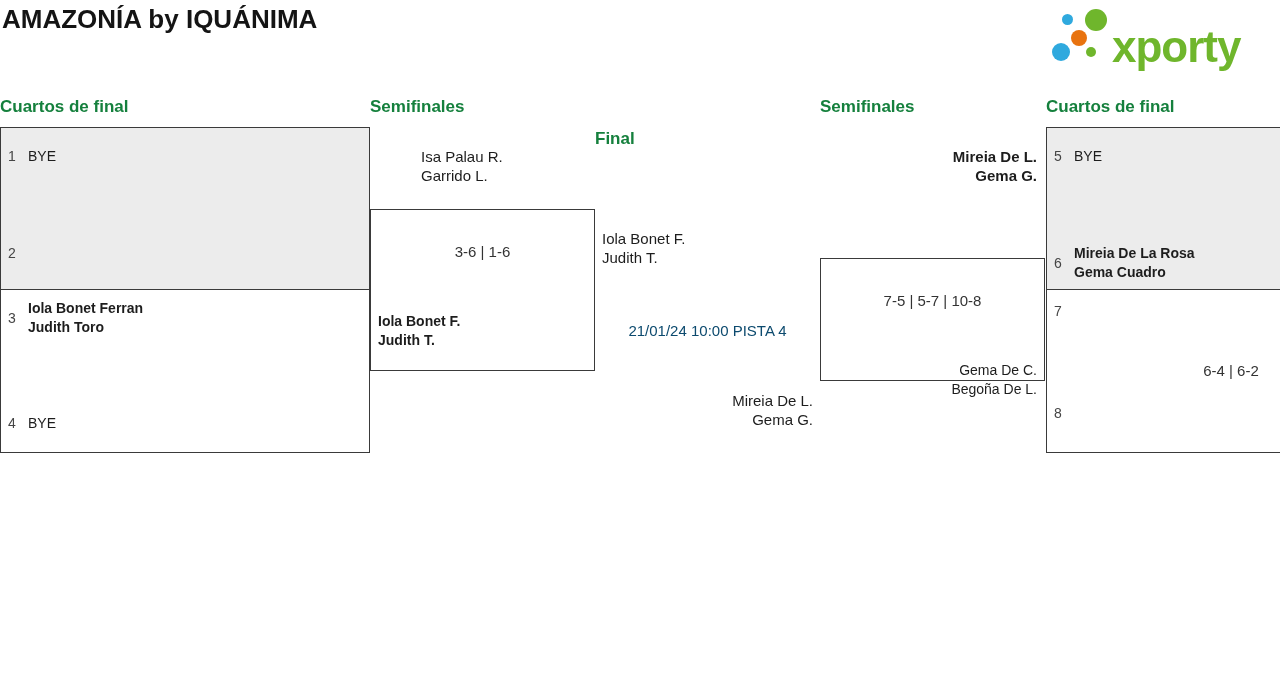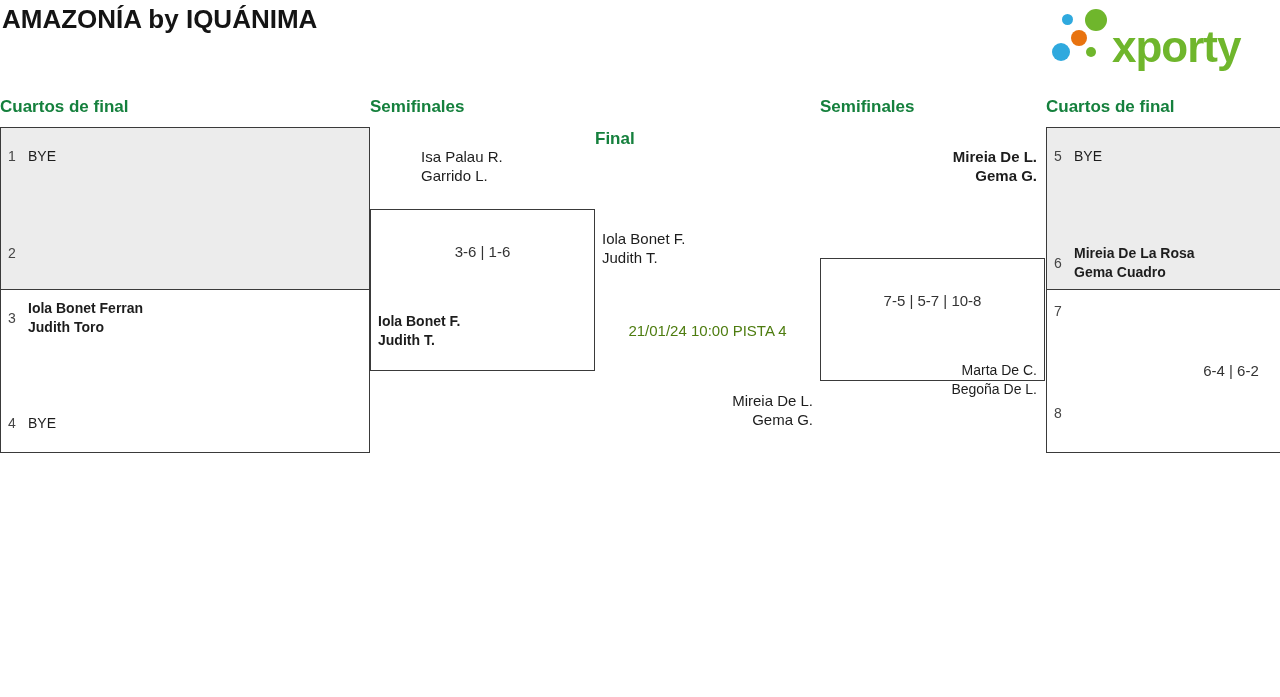--- a/index.html
+++ b/index.html
@@ -48,21 +48,21 @@
   .qf-rb .box-score{top:71px;}
   .sf-l .box-score{top:32px;}
   .sf-r .box-score{top:32px;}
   .sf-l .team-bottom{position:absolute;left:7px;top:102px;}
   .sf-r .team-bottom{position:absolute;right:7px;top:102px;text-align:right;}
   
   .float-team{position:absolute;font-size:15px;line-height:19px;color:#1d1d1d;}
   .sf-l-top{left:377px;top:147px;margin-left:44px;}
   .sf-r-top{left:817px;top:147px;width:220px;text-align:right;}
   .final-top{left:602px;top:229px;}
-  .final-info{position:absolute;left:595px;top:321px;width:225px;text-align:center;font-size:15px;line-height:19px;color:#4d7c0f;white-space:nowrap;}
+  .final-info{position:absolute;left:595px;top:321px;width:225px;text-align:center;font-size:15px;line-height:19px;color:#0c4a6e;white-space:nowrap;}
   .final-bottom{left:595px;top:391px;width:218px;text-align:right;}
 </style>
 </head>
 <body>
 
 <div class="page-title">
   <div>AMAZONÍA by IQUÁNIMA</div>
 </div>
 
 <div class="logo"></div>
@@ -131,21 +131,21 @@
   <span class="team-line">Gema G.</span>
 </div>
 
 <div class="float-team sf-r-top team winner">
   <span class="team-line">Mireia De L.</span>
   <span class="team-line">Gema G.</span>
 </div>
 <div class="mbox sf-r">
   <div class="box-score">7-5 | 5-7 | 10-8</div>
   <div class="team team-bottom">
-    <span class="team-line">Marta De C.</span>
+    <span class="team-line">Gema De C.</span>
     <span class="team-line">Begoña De L.</span>
   </div>
 </div>
 
 <div class="mbox gray qf-rt">
   <div class="seed-row slot-top">
     <span class="seed-num">5</span>
     <span class="team">
       <span class="team-line">BYE</span>
 

